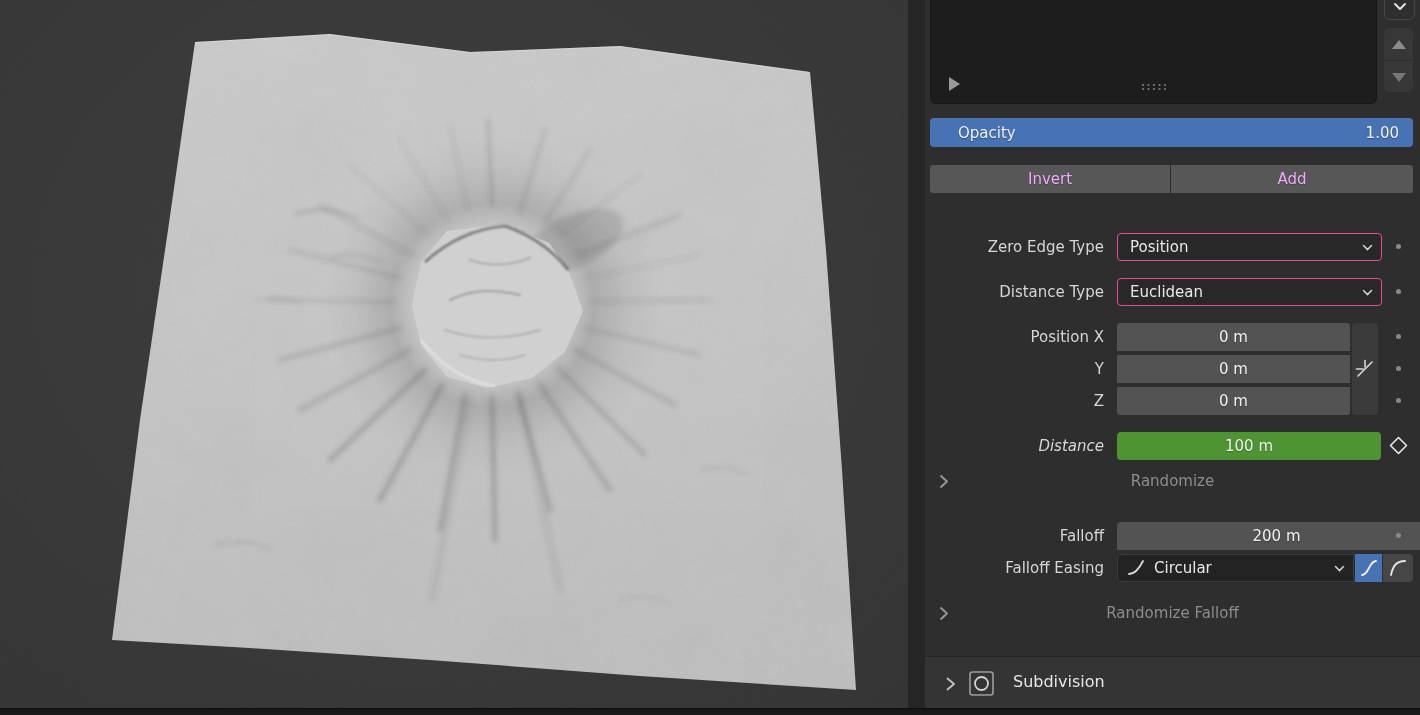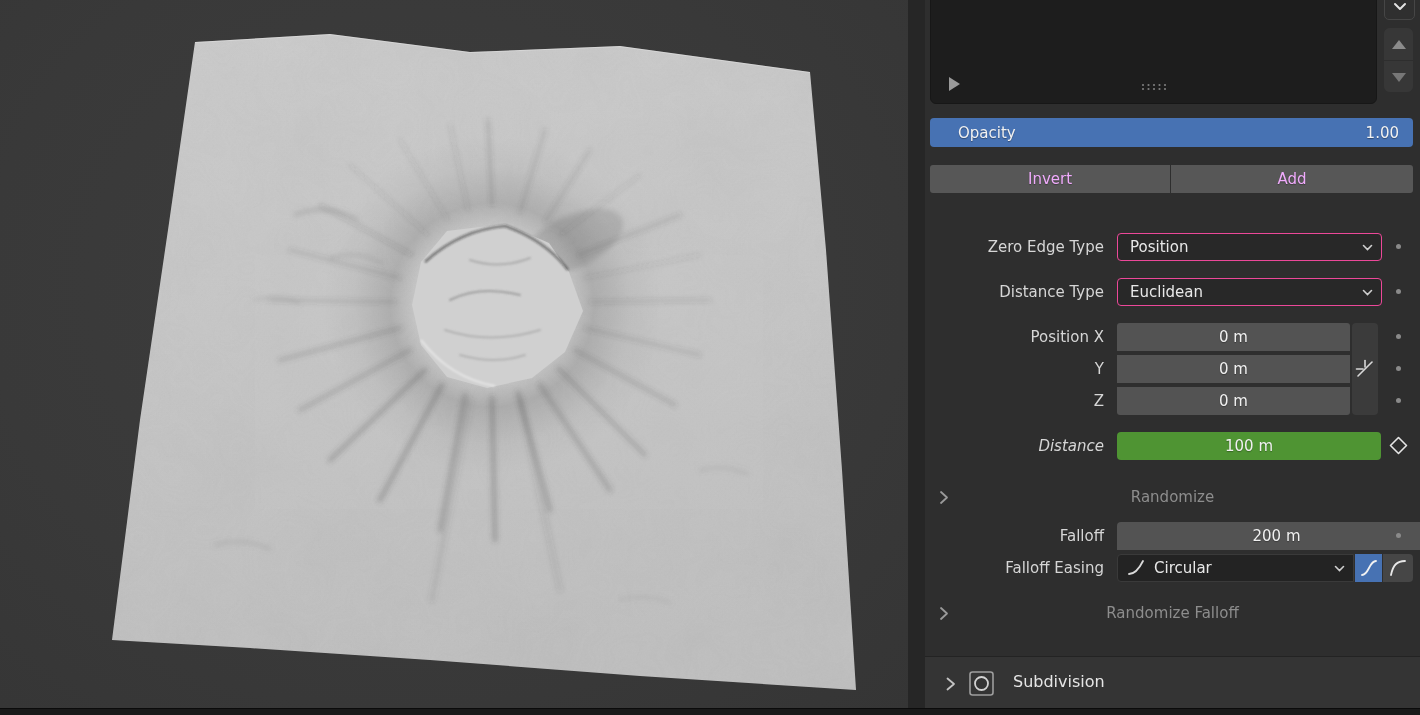--- a/index.html
+++ b/index.html
@@ -240,21 +240,21 @@
         </g>
       </svg>
     </div>
 
     <div class="rowlabel" style="top:432px;font-style:italic;">Distance</div>
     <div class="numfield" style="top:432px;width:264px;background:#4f9433;border-radius:4px;">100 m</div>
     <svg style="position:absolute;left:463px;top:435px;" width="21" height="21" viewBox="0 0 21 21">
       <polygon points="10.5,2.5 18.5,10.5 10.5,18.5 2.5,10.5" fill="none" stroke="#e6e6e6" stroke-width="1.6" stroke-linejoin="round"></polygon>
     </svg>
 
-    <div class="collapsed" style="top:484px;">
+    <div class="collapsed" style="top:468px;">
       <span class="chev">
           <svg width="10" height="15" viewBox="0 0 10 15">
             <polyline points="2,2 8,7.5 2,13" fill="none" stroke="#9a9a9a" stroke-width="1.8" stroke-linecap="round" stroke-linejoin="round"></polyline>
           </svg>
         </span>
       <span class="ctext">Randomize</span>
     </div>
 
     <div class="rowlabel" style="top:522px;">Falloff</div>
     <div class="numfield" style="top:522px;width:319px;border-radius:4px 4px 0 0;">200 m</div>

